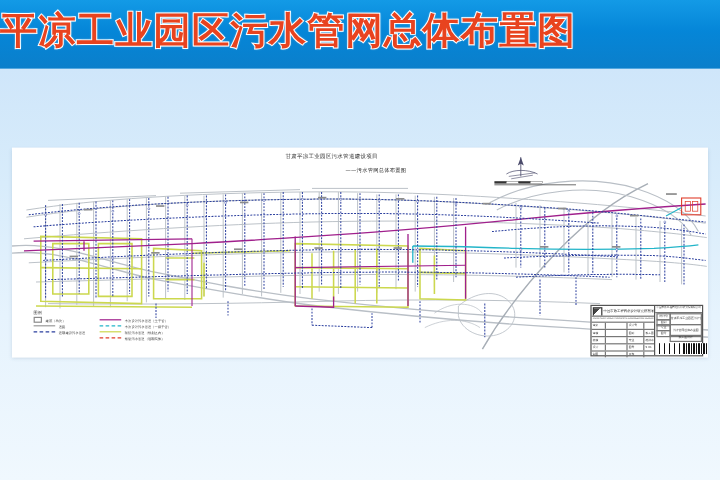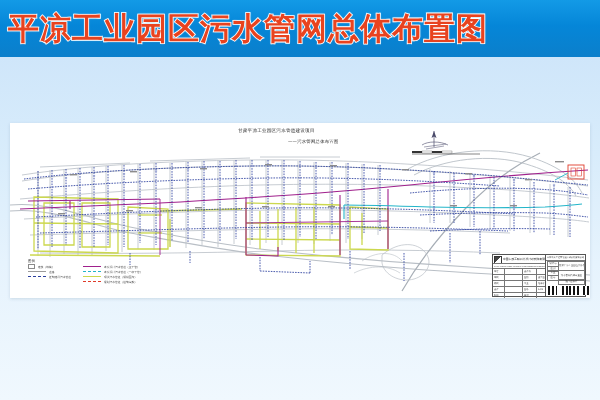--- a/index.html
+++ b/index.html
@@ -18,22 +18,22 @@
   .header-band{
     position:absolute;left:0;top:0;width:600px;height:57px;
     background:#0586d8;
   }
   .header-band .sheen{
     position:absolute;left:0;top:0;width:600px;height:57px;
     background:linear-gradient(180deg,#139ae6 0%,#0586d8 45%,#0b7fcb 100%);
   }
   .banner-title{
     position:absolute;left:0;top:9px;width:496px;height:40px;
-    line-height:40px;text-align:center;
-    font-family:Liberation Serif, serif;
+    line-height:40px;text-align:left;
+    font-family:Liberation Mono, monospace;
     font-size:31px;font-weight:bold;letter-spacing:1px;
     color:#e8431f;
     -webkit-text-stroke:1.6px #ffffff;
     paint-order:stroke fill;
     text-shadow:0 0 1px #ffffff,0 0 2px #ffffff;
     white-space:nowrap;
   }
 
   
   .sheet{

